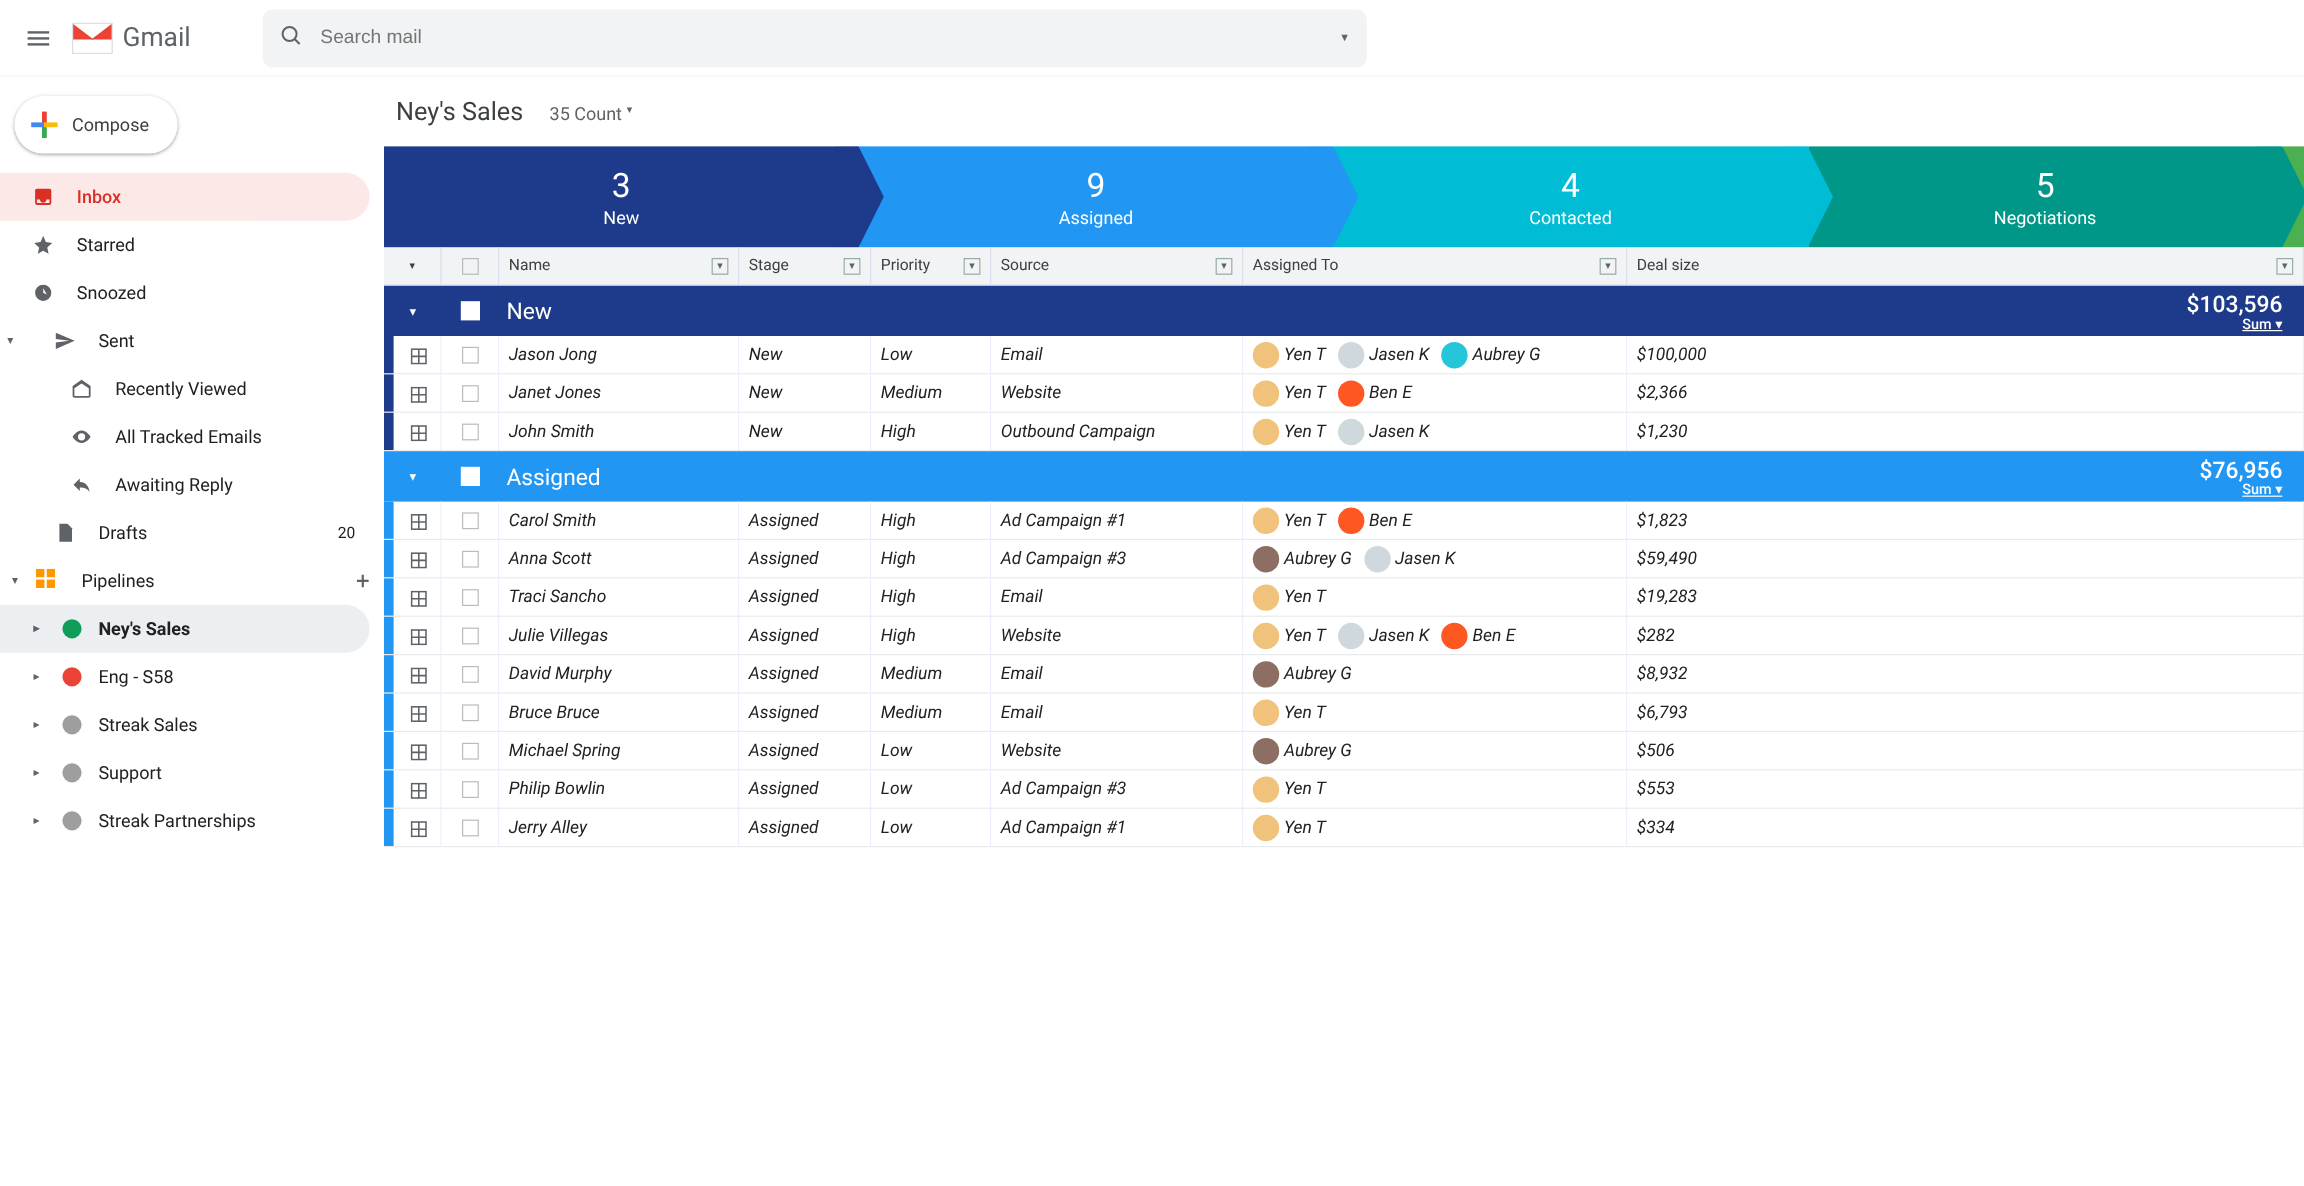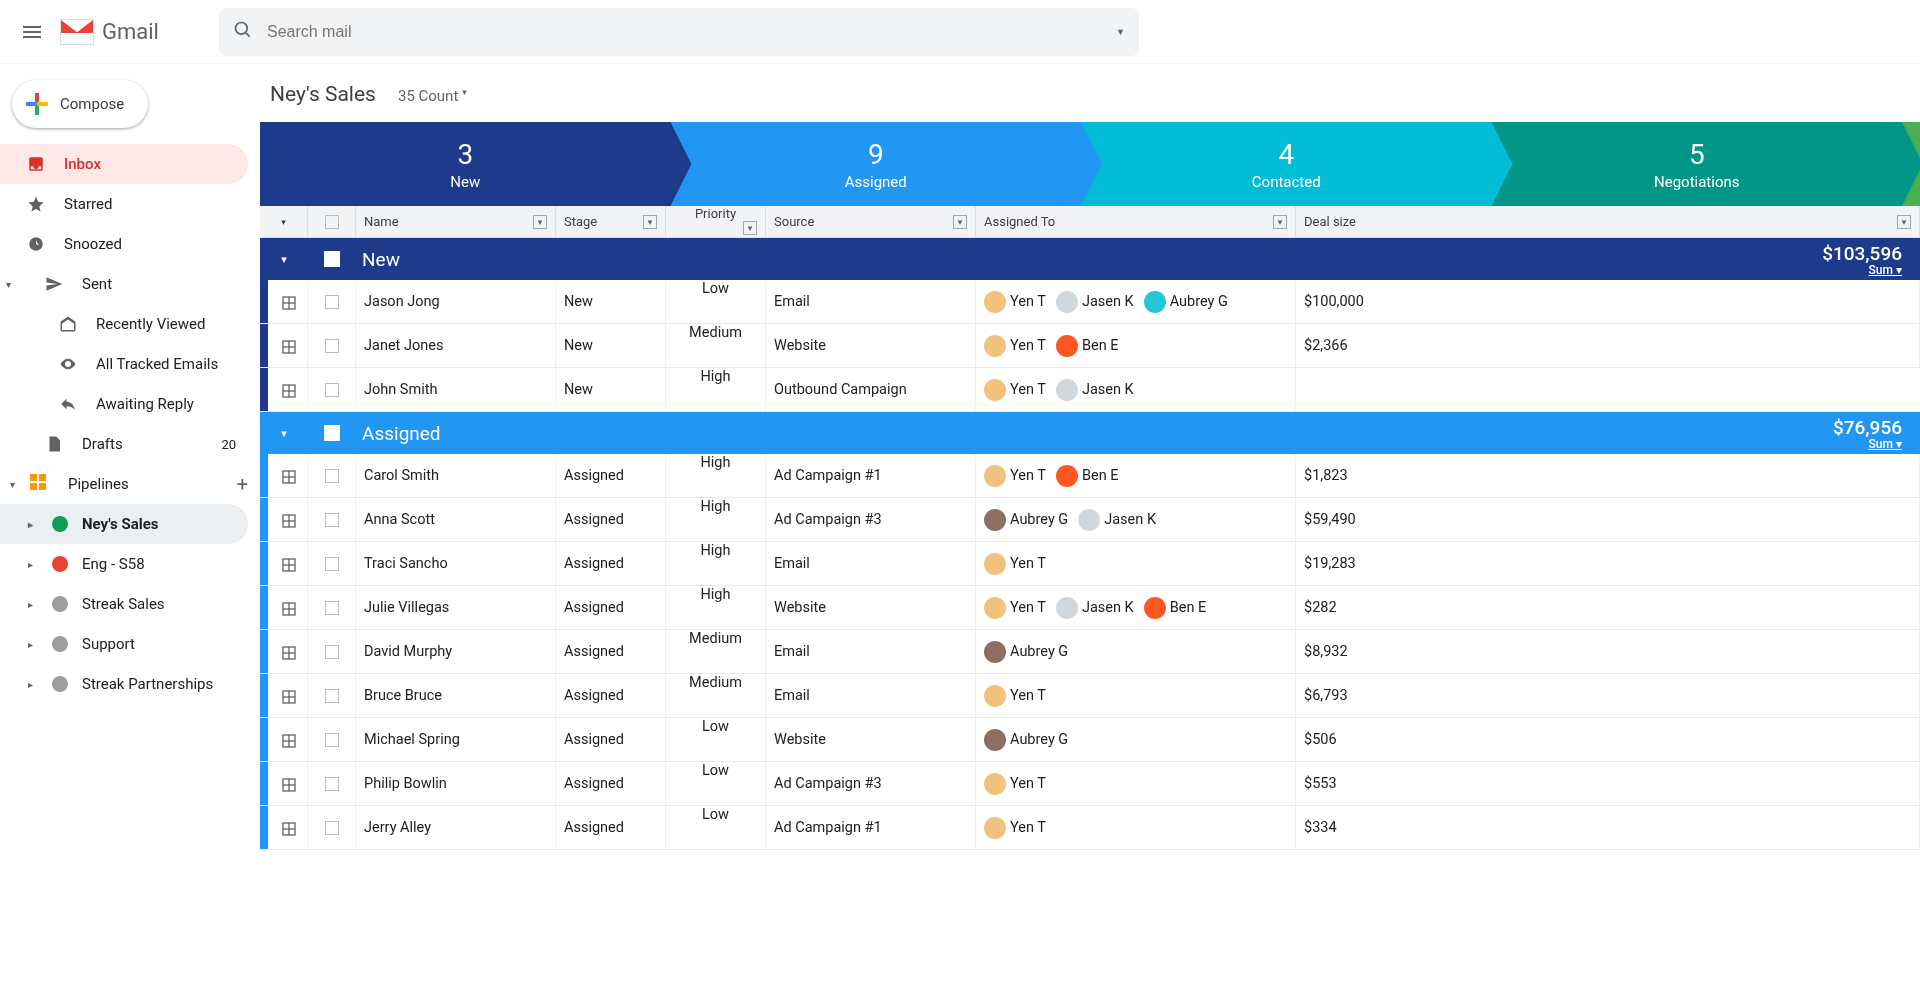--- a/index.html
+++ b/index.html
@@ -17,21 +17,21 @@
 .gmail-text { font-size: 22px; color: #5f6368; font-weight: 400; }
 .search-bar { flex: 1; max-width: 920px; height: 48px; background: #f1f3f4; border-radius: 8px; display: flex; align-items: center; padding: 0 14px; }
 .search-icon { color: #5f6368; margin-right: 14px; }
 .search-input { flex: 1; border: none; background: transparent; font-size: 16px; outline: none; color: #a21caf; }
 .dropdown-arrow { color: #5f6368; cursor: pointer; }
 
 
 .main-layout { display: flex; height: calc(100vh - 64px); }
 
 
-.sidebar { width: 260px; padding: 8px 0; overflow-y: auto; flex-shrink: 0; }
+.sidebar { width: 320px; padding: 8px 0; overflow-y: auto; flex-shrink: 0; }
 .compose-btn { display: inline-flex; align-items: center; gap: 12px; margin: 8px 8px 16px 12px; padding: 0 24px 0 14px; height: 48px; border-radius: 24px; box-shadow: 0 1px 2px rgba(60,64,67,.3), 0 1px 3px 1px rgba(60,64,67,.15); cursor: pointer; font-size: 15px; color: #3c4043; background: #fff; }
 .plus-icon { width: 22px; height: 22px; position: relative; }
 .plus-icon::before, .plus-icon::after { content:''; position: absolute; background: #34a853; }
 .plus-icon::before { left: 9px; top: 0; width: 4px; height: 22px; background: linear-gradient(to bottom, #ea4335 0 50%, #34a853 50% 100%); }
 .plus-icon::after { top: 9px; left: 0; height: 4px; width: 22px; background: linear-gradient(to right, #4285f4 0 50%, #fbbc05 50% 100%); }
 
 .nav-item { display: flex; align-items: center; height: 40px; padding: 0 12px 0 26px; border-radius: 0 20px 20px 0; cursor: pointer; margin-right: 12px; font-size: 15px; color: #202124; gap: 18px; }
 .nav-item.active { background: #fce8e6; color: #d93025; font-weight: 500; }
 .nav-item.bold { font-weight: 400; padding-left: 44px; }
 .nav-item .count { margin-left: auto; font-size: 13px; }
@@ -67,36 +67,36 @@
 .stage { background-color: var(--c); }
 
 
 .col-headers { display: flex; height: 32px; background: #f1f3f4; border-bottom: 1px solid #dde; font-size: 13px; color: #3c4043; }
 .col-headers > div { display: flex; align-items: center; padding: 0 8px; border-right: 1px solid #dde; position: relative; }
 .col-headers .filter { margin-left: auto; width: 14px; height: 14px; border: 1px solid #9aa; display:flex; align-items:center; justify-content:center; cursor:pointer; font-size:9px; color:#5f6368; }
 .w-expand { width: 48px; justify-content: center; }
 .w-check { width: 48px; justify-content: center; }
 .w-name { width: 200px; }
 .w-stage { width: 110px; }
-.w-priority { width: 100px; flex-direction: column; }
+.w-priority { width: 100px; }
 .w-source { width: 210px; }
 .w-assigned { width: 320px; }
 .w-deal { flex: 1; min-width: 120px; }
 
 
 .group-row { display: flex; align-items: center; height: 42px; color: #fff; font-size: 19px; }
 .group-row .gexpand { width: 48px; text-align: center; font-size: 11px; cursor:pointer; }
 .group-row .gcheck { width: 48px; display:flex; align-items:center; justify-content:center; }
 .group-row .gcheck .box { width: 16px; height: 16px; background: #fff; }
 .group-row .glabel { padding-left: 6px; flex: 1; }
 .group-row .gsum { text-align: right; padding-right: 18px; font-size: 19px; font-weight: 500; }
 .group-row .gsum .sumlink { font-size: 12px; text-decoration: underline; display:block; margin-top:-2px; }
 
 
-.data-row { display: flex; height: 44px; align-items: center; border-bottom: 1px solid #e8eaed; font-size: 14.5px; }
+.data-row { display: flex; height: 32px; align-items: center; border-bottom: 1px solid #e8eaed; font-size: 14.5px; font-style: italic; }
 .data-row > div { padding: 0 8px; border-right: 1px solid #eef; height: 100%; display:flex; align-items:center; overflow:hidden; white-space:nowrap; }
 .color-bar { width: 8px; padding: 0 !important; border-right: none !important; }
 .data-row .w-expand { width: 40px; justify-content: center; cursor: pointer; color:#5f6368; }
 .data-row .w-check { width: 48px; justify-content:center; }
 .checkbox { width: 14px; height: 14px; border: 1.5px solid #bbb; cursor:pointer; }
 .assignees { display: flex; align-items: center; gap: 4px; flex-wrap: nowrap; }
 .av { width: 22px; height: 22px; border-radius: 50%; background: #ccc; display:inline-block; flex-shrink:0; background-size:cover; }
 .aname { margin-right: 6px; }
 
 .scroll-area { overflow-y: auto; flex: 1; }
@@ -402,20 +402,21 @@
       <div class="w-priority">High</div>
       <div class="w-source">Outbound Campaign</div>
       <div class="w-assigned">
             <div class="assignees">
               <span class="av" style="background:#f0c27b"></span>
               <span class="aname">Yen T</span>
               <span class="av" style="background:#cfd8dc"></span>
               <span class="aname">Jasen K</span>
             </div>
           </div>
+      <div class="w-deal">$1,230</div>
         </div>
         <div class="group-row" style="background-color: rgb(33, 150, 243);">
           <div class="gexpand tri">▾</div>
     <div class="gcheck">
             <div class="box"></div>
           </div>
     <div class="glabel">Assigned</div>
     <div class="gsum">$76,956<span class="sumlink">Sum ▾</span></div>
         </div>
         <div class="data-row">

